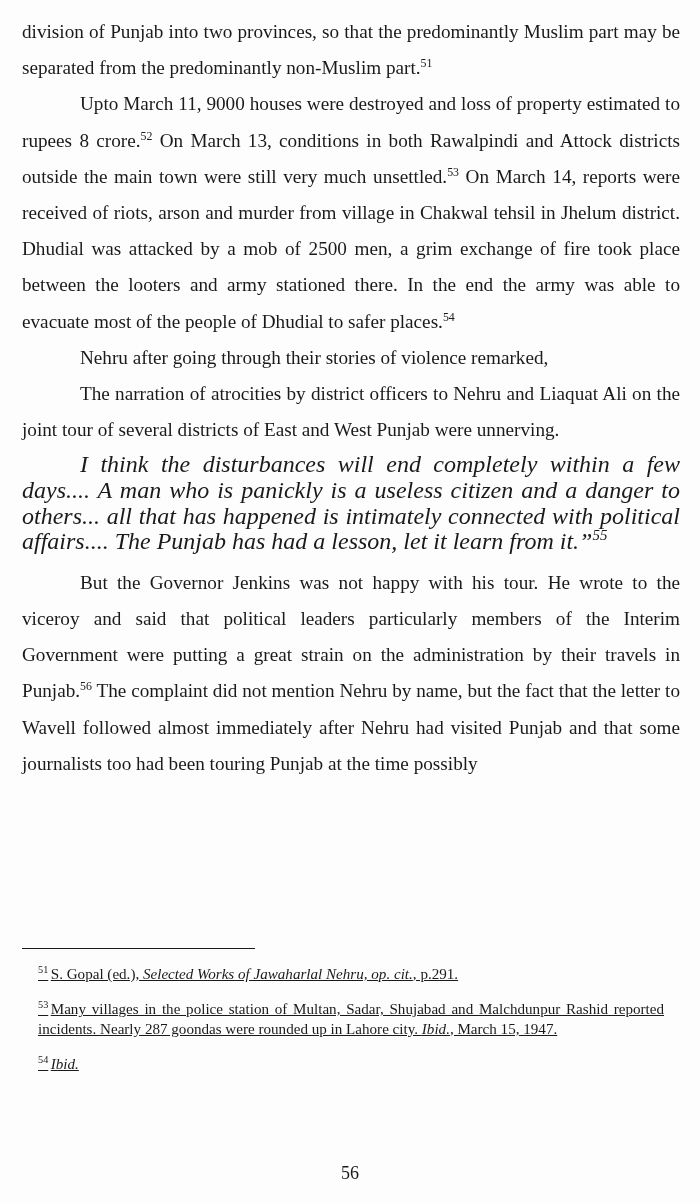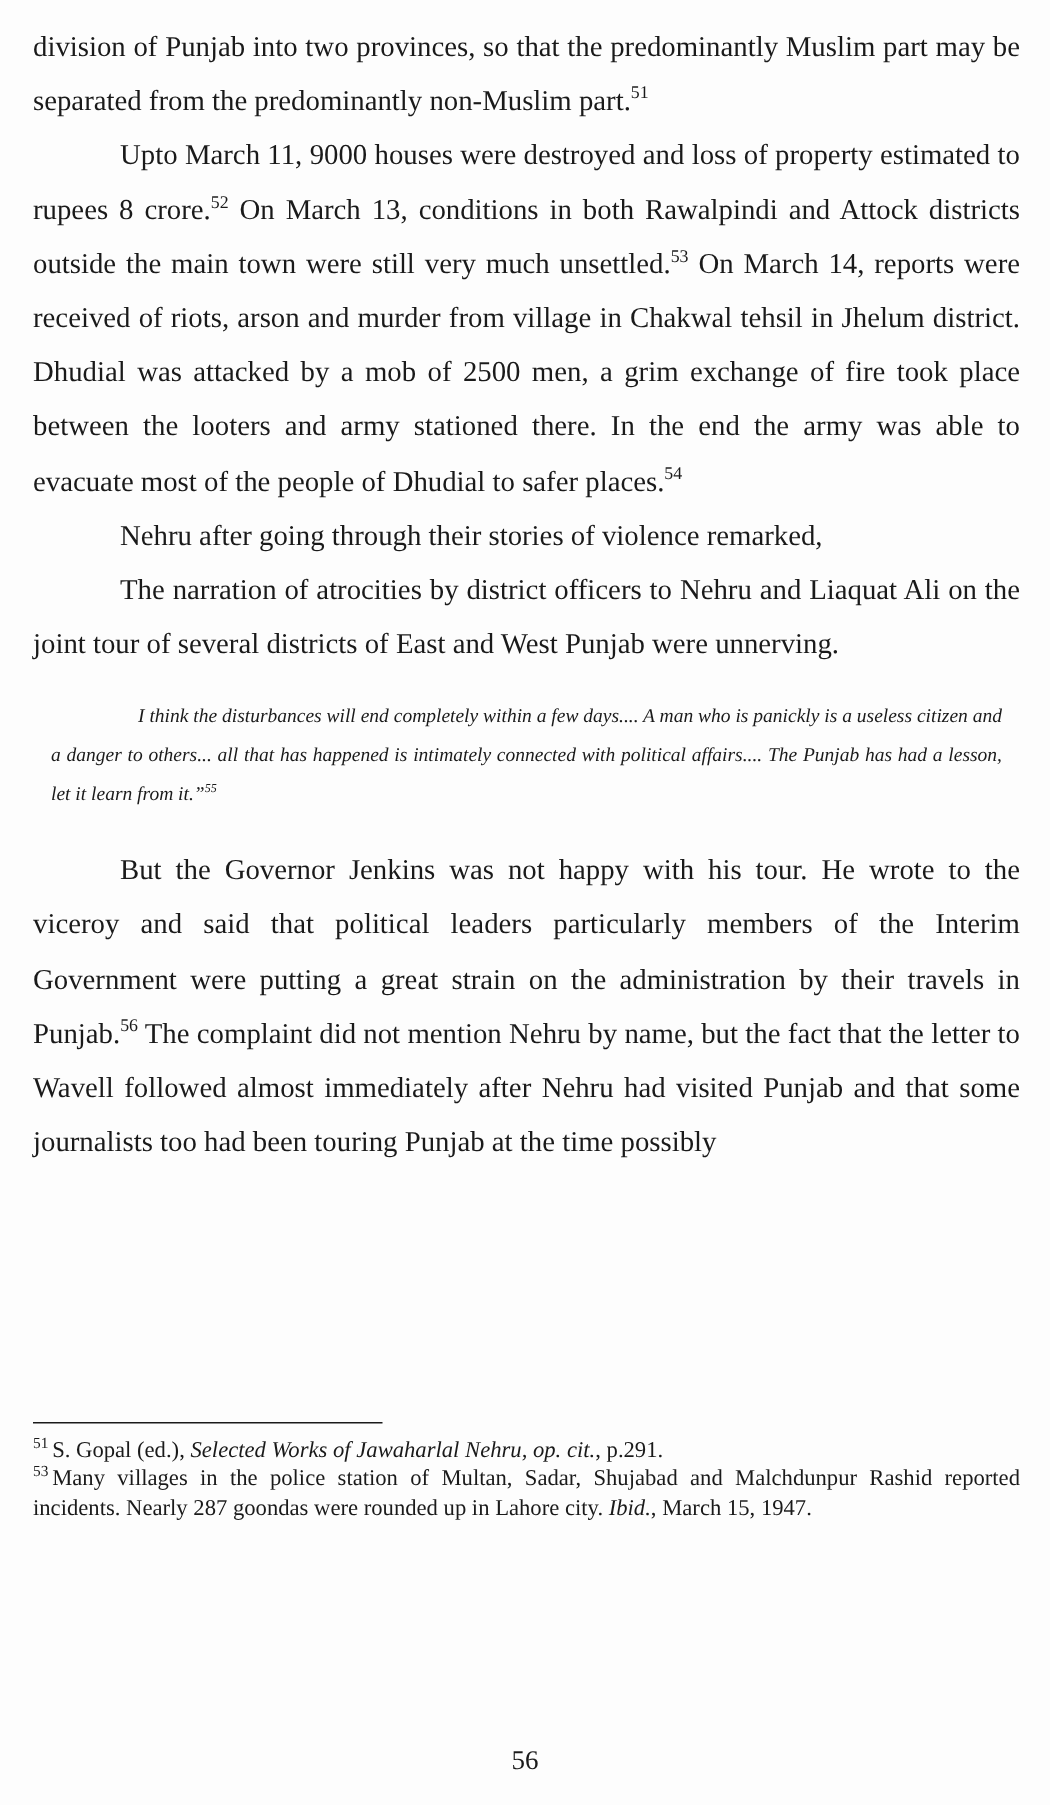--- a/index.html
+++ b/index.html
@@ -36,23 +36,23 @@
     line-height: 36.2px;
     text-align: justify;
     text-justify: inter-word;
     -webkit-hyphens: none;
     hyphens: none;
   }
   p.body-par.indent {
     text-indent: 58px;
   }
   .quote {
-    margin: 12px;
+    margin: 0;
     padding-top: 4px;
-    font-size: 13px;
+    font-size: 24px;
     line-height: 25.6px;
     font-style: italic;
     text-align: justify;
     text-indent: 58px;
   }
   sup {
     font-size: 0.62em;
     vertical-align: super;
     line-height: 0;
   }
@@ -63,25 +63,26 @@
     width: 658px;
   }
   .fn-rule {
     width: 233px;
     height: 0;
     border: 0;
     border-top: 1.6px solid #1a1a1a;
     margin: 0 0 9px 0;
   }
   p.footnote {
-    margin: 0;
+    margin: 16px;
     font-size: 15.1px;
     line-height: 19.4px;
     text-align: justify;
     text-indent: 0;
+    text-decoration: underline;
   }
   p.footnote .fn-num {
     font-size: 0.68em;
     vertical-align: super;
     line-height: 0;
     margin-right: 2.5px;
   }
   .it { font-style: italic; }
   .page-number {
     position: absolute;
@@ -115,19 +116,20 @@
   </div>
 
   <div class="footnote-area">
     <hr class="fn-rule">
 
     <p class="footnote"><span class="fn-num">51</span><span>S. Gopal (ed.), </span><span class="it">Selected Works of Jawaharlal Nehru, op. cit.</span><span>, p.291.</span></p>
 
 
     <p class="footnote"><span class="fn-num">53</span><span>Many villages in the police station of Multan, Sadar, Shujabad and Malchdunpur Rashid reported incidents. Nearly 287 goondas were rounded up in Lahore city. </span><span class="it">Ibid.</span><span>, March 15, 1947.</span></p>
 
+    <p class="footnote"><span class="fn-num">54</span><span class="it">Ibid.</span></p>
 
 
   </div>
 
   <div class="page-number">56</div>
 
 </div>
 
 </body></html>

